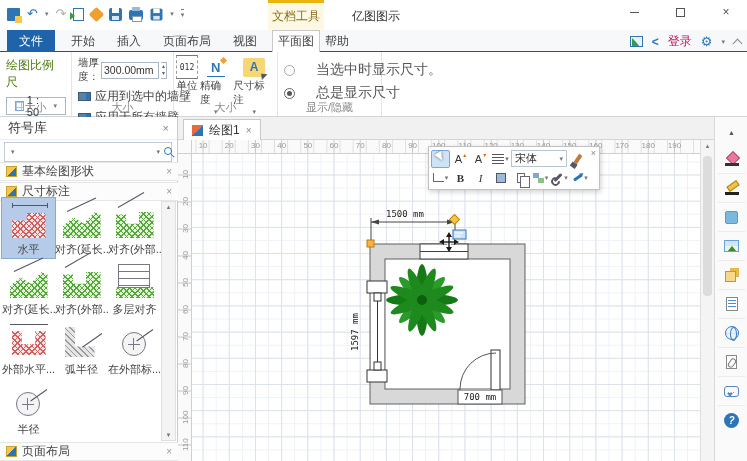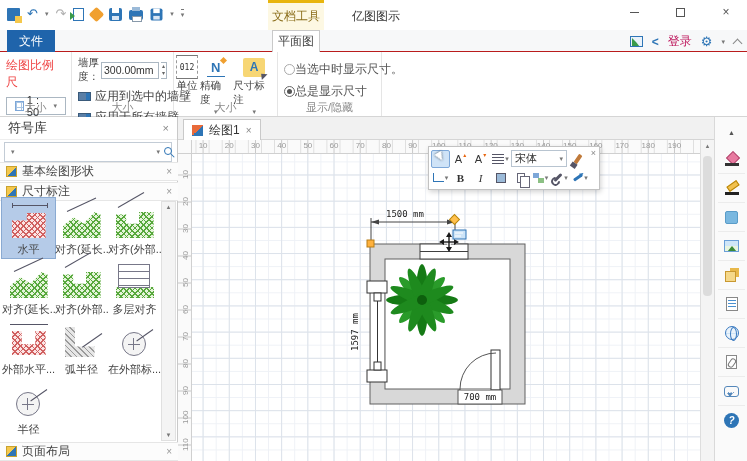--- a/index.html
+++ b/index.html
@@ -47,40 +47,40 @@
 .i-chevup{width:7px;height:7px;border-left:1.5px solid #888;border-top:1.5px solid #888;transform:rotate(45deg);margin-top:3px;}
 
 
 .ribbon{left:0;top:52px;width:747px;height:65px;background:#fff;border-bottom:1px solid #d5d5d5;}
 .rgroup{position:absolute;top:0;height:64px;border-right:1px solid #e5e5e5;padding:4px 6px;}
 .rgroup-label{position:absolute;bottom:1px;left:0;right:0;text-align:center;font-size:11px;color:#8a8a8a;}
 .g1{left:0;width:72px;}
 .g2{left:72px;width:102px;}
 .g3{left:174px;width:104px;padding:2px 2px;}
 .g4{left:278px;width:104px;}
-.scale-title{font-size:12px;color:#ef4444;margin:1px 0 6px 0;}
+.scale-title{font-size:12px;color:#4d7c0f;margin:1px 0 6px 0;}
 .combo{display:flex;align-items:center;gap:3px;border:1px solid #abb7c2;background:#fff;height:18px;padding:0 8px;font-size:11px;color:#333;width:60px;}
 .i-grid{width:10px;height:10px;border:1px solid #7da7d8;background-image:linear-gradient(#aac6e4 1px,transparent 1px),linear-gradient(90deg,#aac6e4 1px,transparent 1px);background-size:5px 5px;}
 .wall-row{display:flex;align-items:center;gap:4px;margin-top:4px;font-size:12px;color:#444;white-space:nowrap;}
 .thick-row{display:flex;align-items:center;gap:2px;font-size:10.5px;color:#444;}
 .rinput{width:58px;height:17px;border:1px solid #abb7c2;font-size:10.5px;padding:0 2px;font-family:"Liberation Sans",sans-serif;color:#333;}
 .spin{display:flex;flex-direction:column;width:11px;height:17px;border:1px solid #abb7c2;border-left:none;align-items:center;justify-content:center;color:#666;}
 .spin span{font-size:6px;line-height:7px;}
 .i-wall{width:13px;height:9px;background:#5b7fa6;border:1px solid #3a5a7a;position:relative;flex:none;}
 .i-wall::after{content:"";position:absolute;right:0;top:0;width:4px;height:7px;background:#2e75b6;}
 .big-btns{display:flex;gap:2px;justify-content:center;}
 .big-btn{display:flex;flex-direction:column;align-items:center;gap:1px;font-size:10.5px;color:#444;padding-top:2px;}
 .big-btn .icon-area{height:22px;display:flex;align-items:center;justify-content:center;}
 .i-unit{width:22px;height:24px;border:1px dashed #999;border-top:1px solid #777;border-bottom:1px solid #777;font-family:"DejaVu Sans Mono",monospace;font-size:8px;display:flex;align-items:center;justify-content:center;color:#333;background:#fff;}
 .i-prec{position:relative;color:#2e75b6;font-weight:bold;font-size:13px;width:22px;text-align:center;}
 .i-prec::before{content:"";position:absolute;top:-2px;right:1px;width:5px;height:5px;background:#f0a030;transform:rotate(45deg);}
 .i-prec::after{content:"";position:absolute;left:2px;right:2px;bottom:-2px;border-top:1px solid #2e75b6;}
 .i-dim{width:22px;height:19px;background:#f7d674;border-radius:2px;position:relative;color:#2e75b6;font-weight:bold;font-size:12px;display:flex;align-items:center;justify-content:center;}
 .i-dim::after{content:"";position:absolute;right:-1px;bottom:-1px;border:4px solid transparent;border-right:5px solid #556;transform:rotate(45deg);}
-.radio-row{display:flex;align-items:center;gap:0;margin-top:5px;font-size:12px;color:#555;white-space:nowrap;}
+.radio-row{display:flex;align-items:center;gap:21px;margin-top:5px;font-size:14px;color:#555;white-space:nowrap;}
 .radio{width:11px;height:11px;border:1px solid #aaa;border-radius:50%;background:#fff;flex:none;}
 .radio.sel{border-color:#666;position:relative;}
 .radio.sel::after{content:"";position:absolute;left:2px;top:2px;width:5px;height:5px;border-radius:50%;background:#555;}
 
 
 .left-panel{left:0;top:117px;width:178px;height:344px;background:#fff;border-right:1px solid #c9c9c9;}
 .panel-header{position:absolute;left:0;top:0;width:100%;height:23px;display:flex;align-items:center;padding:0 8px;font-size:13px;color:#333;border-bottom:1px solid #eee;}
 .panel-close{margin-left:auto;color:#888;font-size:11px;}
 .search-row{position:absolute;left:4px;top:25px;width:168px;height:20px;display:flex;align-items:center;border:1px solid #c3ccd6;background:#fff;}
 .i-lib{width:11px;height:11px;margin:0 3px;background:linear-gradient(90deg,#e8734a 33%,#f5c84c 33% 66%,#2e75b6 66%);}
@@ -219,20 +219,29 @@
         </span>
       <span class="win-btn">
           <i class="max-glyph"></i>
         </span>
       <span class="win-btn">×</span>
     </div>
   </div>
 
   <div class="abs tabrow">
     <div class="tab-file">文件</div>
+    <div class="menu-tabs">
+
+    <div class="menu-tab">开始</div>
+        <div class="menu-tab">插入</div>
+        <div class="menu-tab">页面布局</div>
+        <div class="menu-tab">视图</div>
+        <div class="menu-tab">符号</div>
+        <div class="menu-tab">帮助</div>
+      </div>
     <div class="tab-context">平面图</div>
     <div class="tabrow-right">
       <span class="i-img-export"></span>
       <span class="share-glyph">&lt;</span>
       <span class="login-link">登录</span>
       <span class="gear-glyph">⚙</span>
       <span class="caret">▾</span>
       <span class="i-chevup"></span>
     </div>
   </div>

